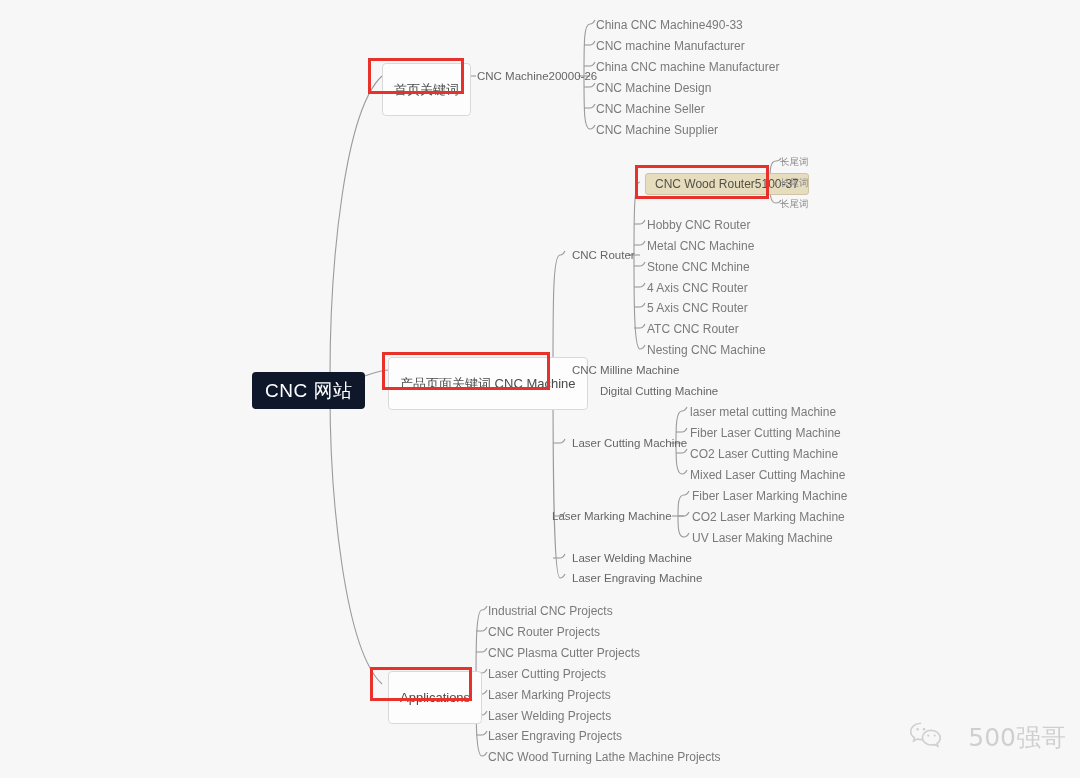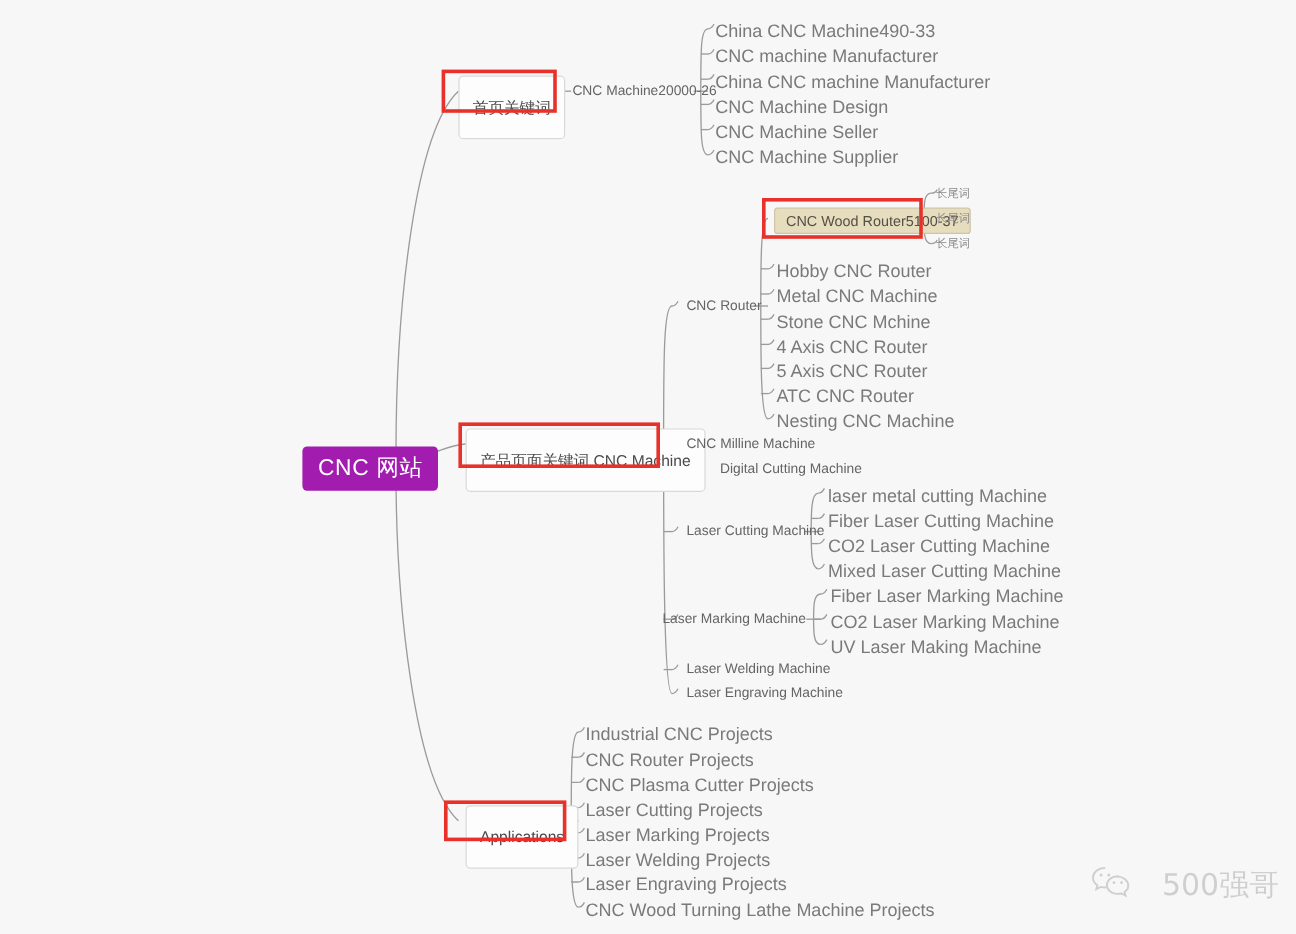--- a/index.html
+++ b/index.html
@@ -31,21 +31,21 @@
 
   
   .node {
     position: absolute;
     white-space: nowrap;
     line-height: 1;
   }
 
   
   .node.root {
-    background: #a21caf;
+    background: #0f172a;
     color: #ffffff;
     font-size: 19px;
     padding: 9px 13px;
     border-radius: 4px;
     letter-spacing: .5px;
   }
 
   
   .node.boxed {
     background: #fdfdfd;
@@ -70,21 +70,21 @@
   .node.plain {
     color: #6b6b6b;
     font-size: 11.5px;
   }
   .node.plain.mid {
     color: #656565;
     font-size: 11.5px;
   }
   .node.plain.leaf {
     color: #7a7a7a;
-    font-size: 15px;
+    font-size: 12px;
   }
   .node.plain.tiny {
     color: #8a8a8a;
     font-size: 9.5px;
   }
 
   
   .redbox {
     position: absolute;
     border: 3px solid #e8312a;

